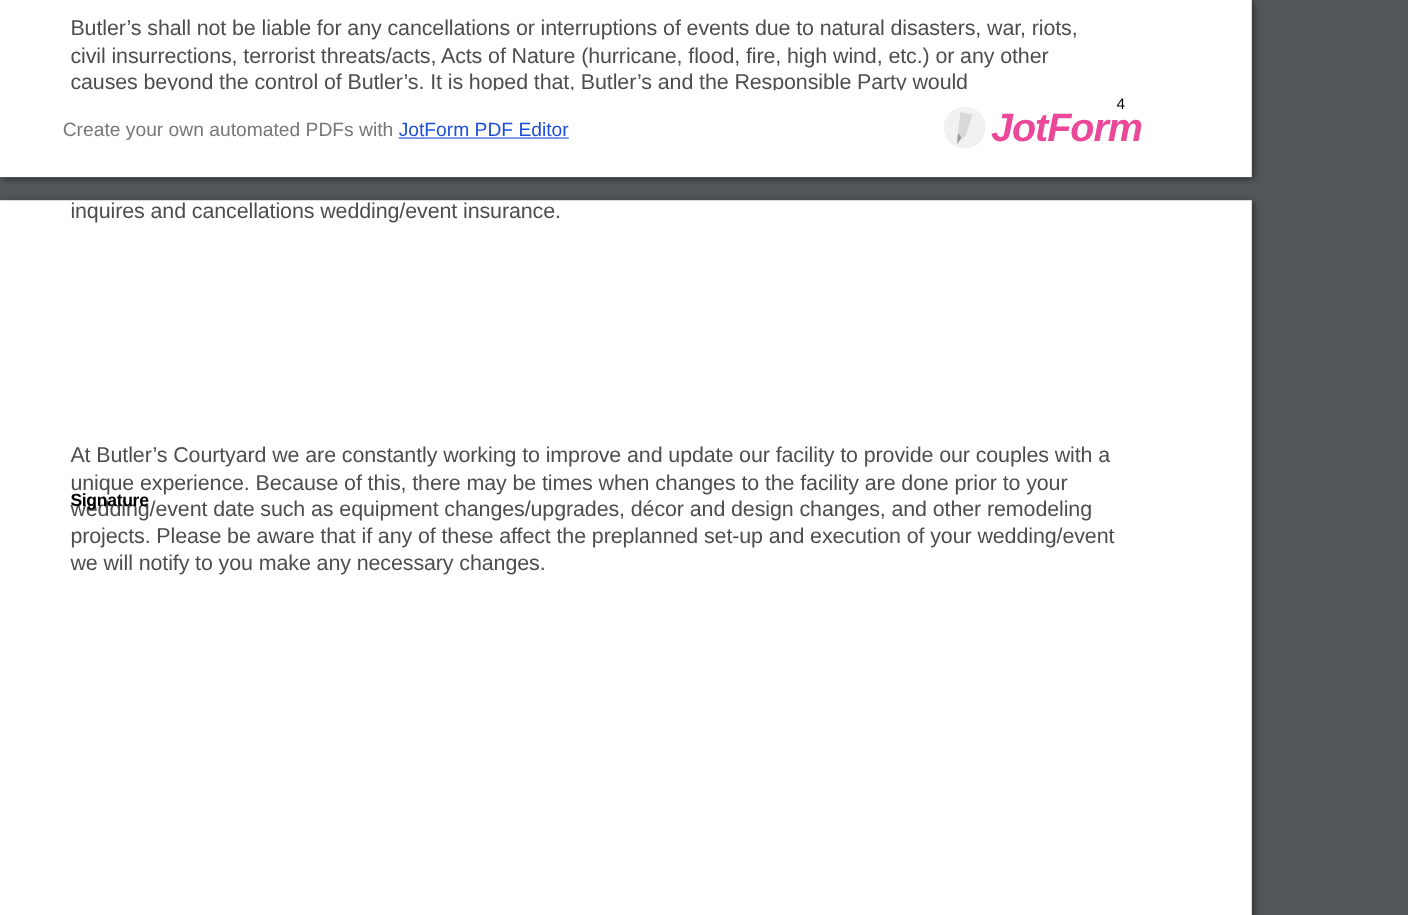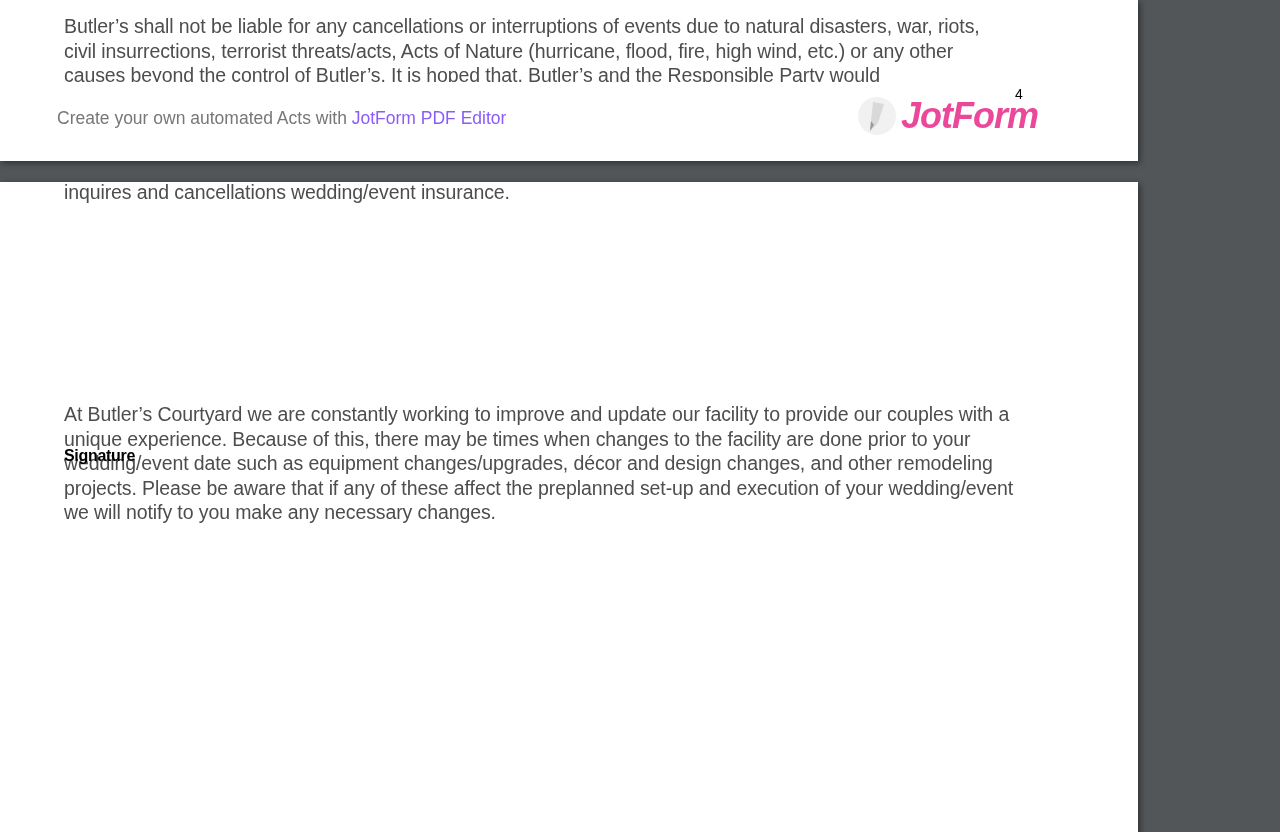--- a/index.html
+++ b/index.html
@@ -49,21 +49,22 @@
       overflow: hidden;
     }
     .footer-note {
       position: absolute;
       left: 57px;
       top: 108px;
       font-size: 17.5px;
       color: #777777;
     }
     .footer-link {
-      color: #8b5cf6;
+      color: #1d4ed8;
+      text-decoration: underline;
       cursor: pointer;
       margin-top: 44px;
     }
     .page-number {
       position: absolute;
       left: 1015px;
       top: 86px;
       font-size: 14px;
       color: #000;
     }
@@ -105,21 +106,21 @@
   </style>
 </head>
 <body>
 
 <div class="viewer">
 
   <div class="page page-top">
     <div class="body-text clip-para">Butler’s shall not be liable for any cancellations or interruptions of events due to natural disasters, war, riots, civil insurrections, terrorist threats/acts, Acts of Nature (hurricane, flood, fire, high wind, etc.) or any other causes beyond the control of Butler’s. It is hoped that, Butler’s and the Responsible Party would</div>
 
     <div class="footer-note">
-      <span>Create your own automated Acts with </span><span class="footer-link">JotForm PDF Editor</span>
+      <span>Create your own automated PDFs with </span><span class="footer-link">JotForm PDF Editor</span>
     </div>
 
     <div class="logo">
       <div class="logo-mark">
         <svg width="38" height="38" viewBox="0 0 38 38">
           <path d="M15 5 L26 7 L20 26 L12 34 L13 24 Z" fill="#d9d9d9"></path>
           <path d="M13 24 L12 34 L16 28 Z" fill="#9a9a9a"></path>
         </svg>
       </div>
       <span class="logo-text">JotForm</span>

